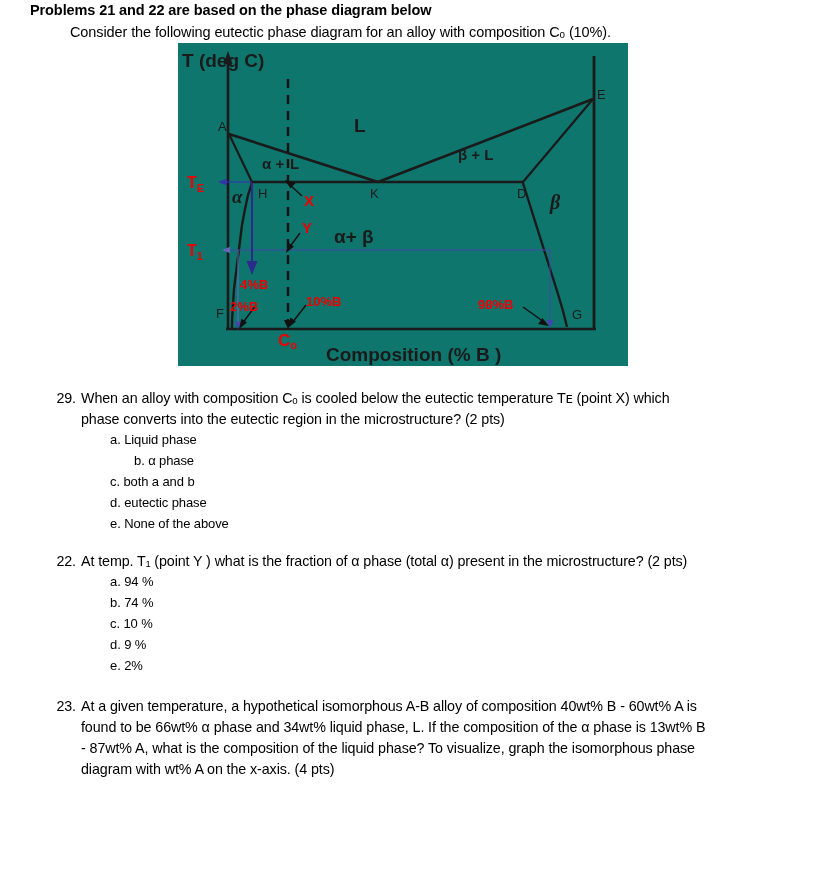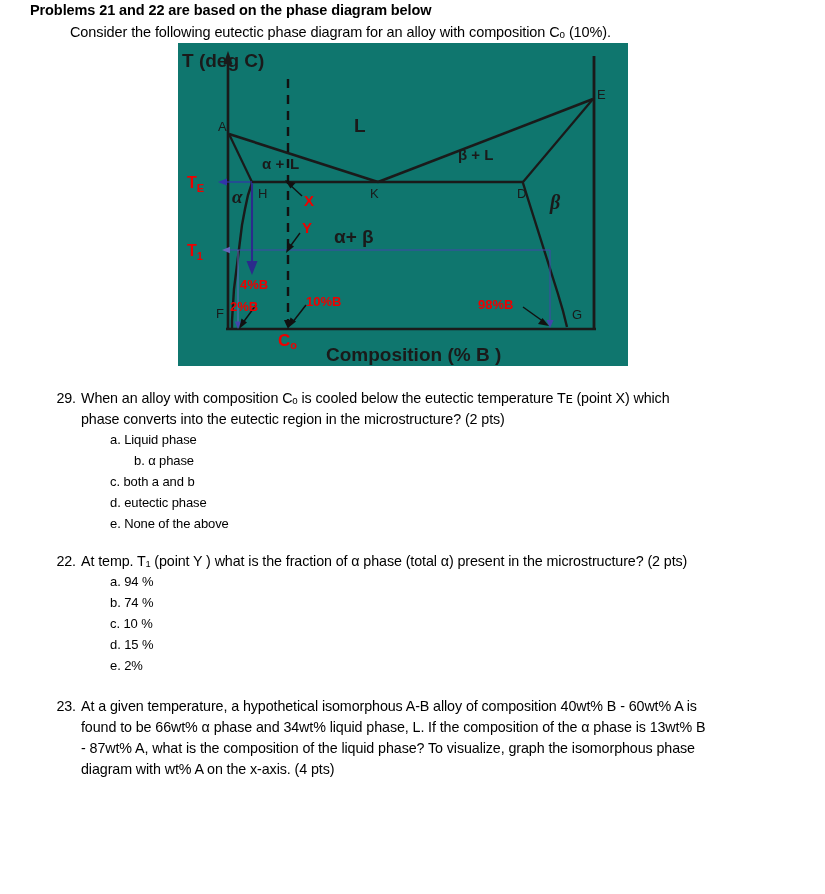--- a/index.html
+++ b/index.html
@@ -190,21 +190,21 @@
     <div class="opt" style="left:62px; top:105px;">d. eutectic phase</div>
     <div class="opt" style="left:62px; top:126px;">e. None of the above</div>
   </div>
 
   <div class="q-block" style="left:48px; top:553px;">
     <div class="q-num">22.</div>
     <div class="q-line" style="left:33px; top:0px;text-align:right;">At temp. T₁ (point Y ) what is the fraction of α phase (total α) present in the microstructure? (2 pts)</div>
     <div class="opt" style="left:62px; top:21px;">a. 94 %</div>
     <div class="opt" style="left:62px; top:42px;">b. 74 %</div>
     <div class="opt" style="left:62px; top:63px;">c. 10 %</div>
-    <div class="opt" style="left:62px; top:84px;">d. 15 %</div>
+    <div class="opt" style="left:62px; top:84px;">d. 9 %</div>
     <div class="opt" style="left:62px; top:105px;">e. 2%</div>
   </div>
 
   <div class="q-block" style="left:48px; top:698px;">
     <div class="q-num">23.</div>
     <div class="q-line" style="left:33px; top:0px;">At a given temperature, a hypothetical isomorphous A-B alloy of composition 40wt% B - 60wt% A is</div>
     <div class="q-line" style="left:33px; top:21px;">found to be 66wt% α phase and 34wt% liquid phase, L.  If the composition of the α phase is 13wt% B</div>
     <div class="q-line" style="left:33px; top:42px;">- 87wt% A, what is the composition of the liquid phase?  To visualize, graph the isomorphous phase</div>
     <div class="q-line" style="left:33px; top:63px;">diagram with wt% A on the x-axis.  (4 pts)</div>
   </div>

